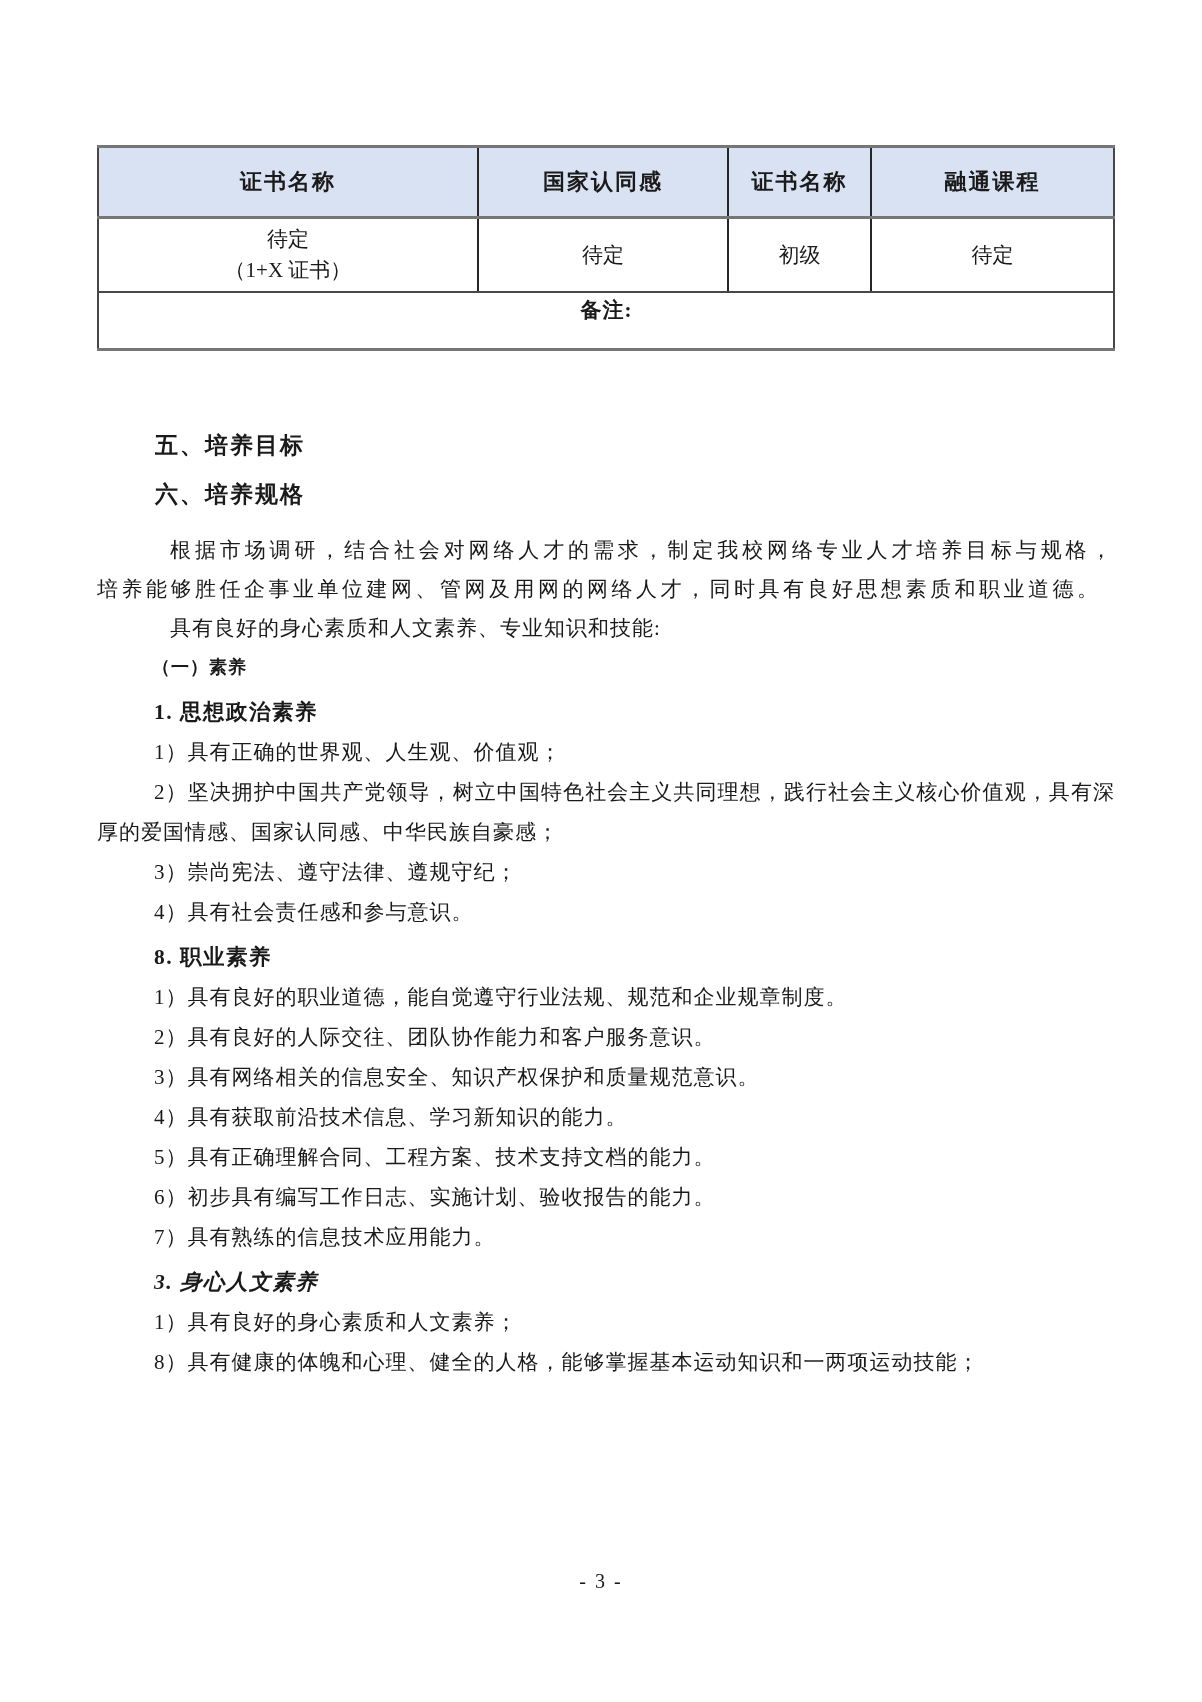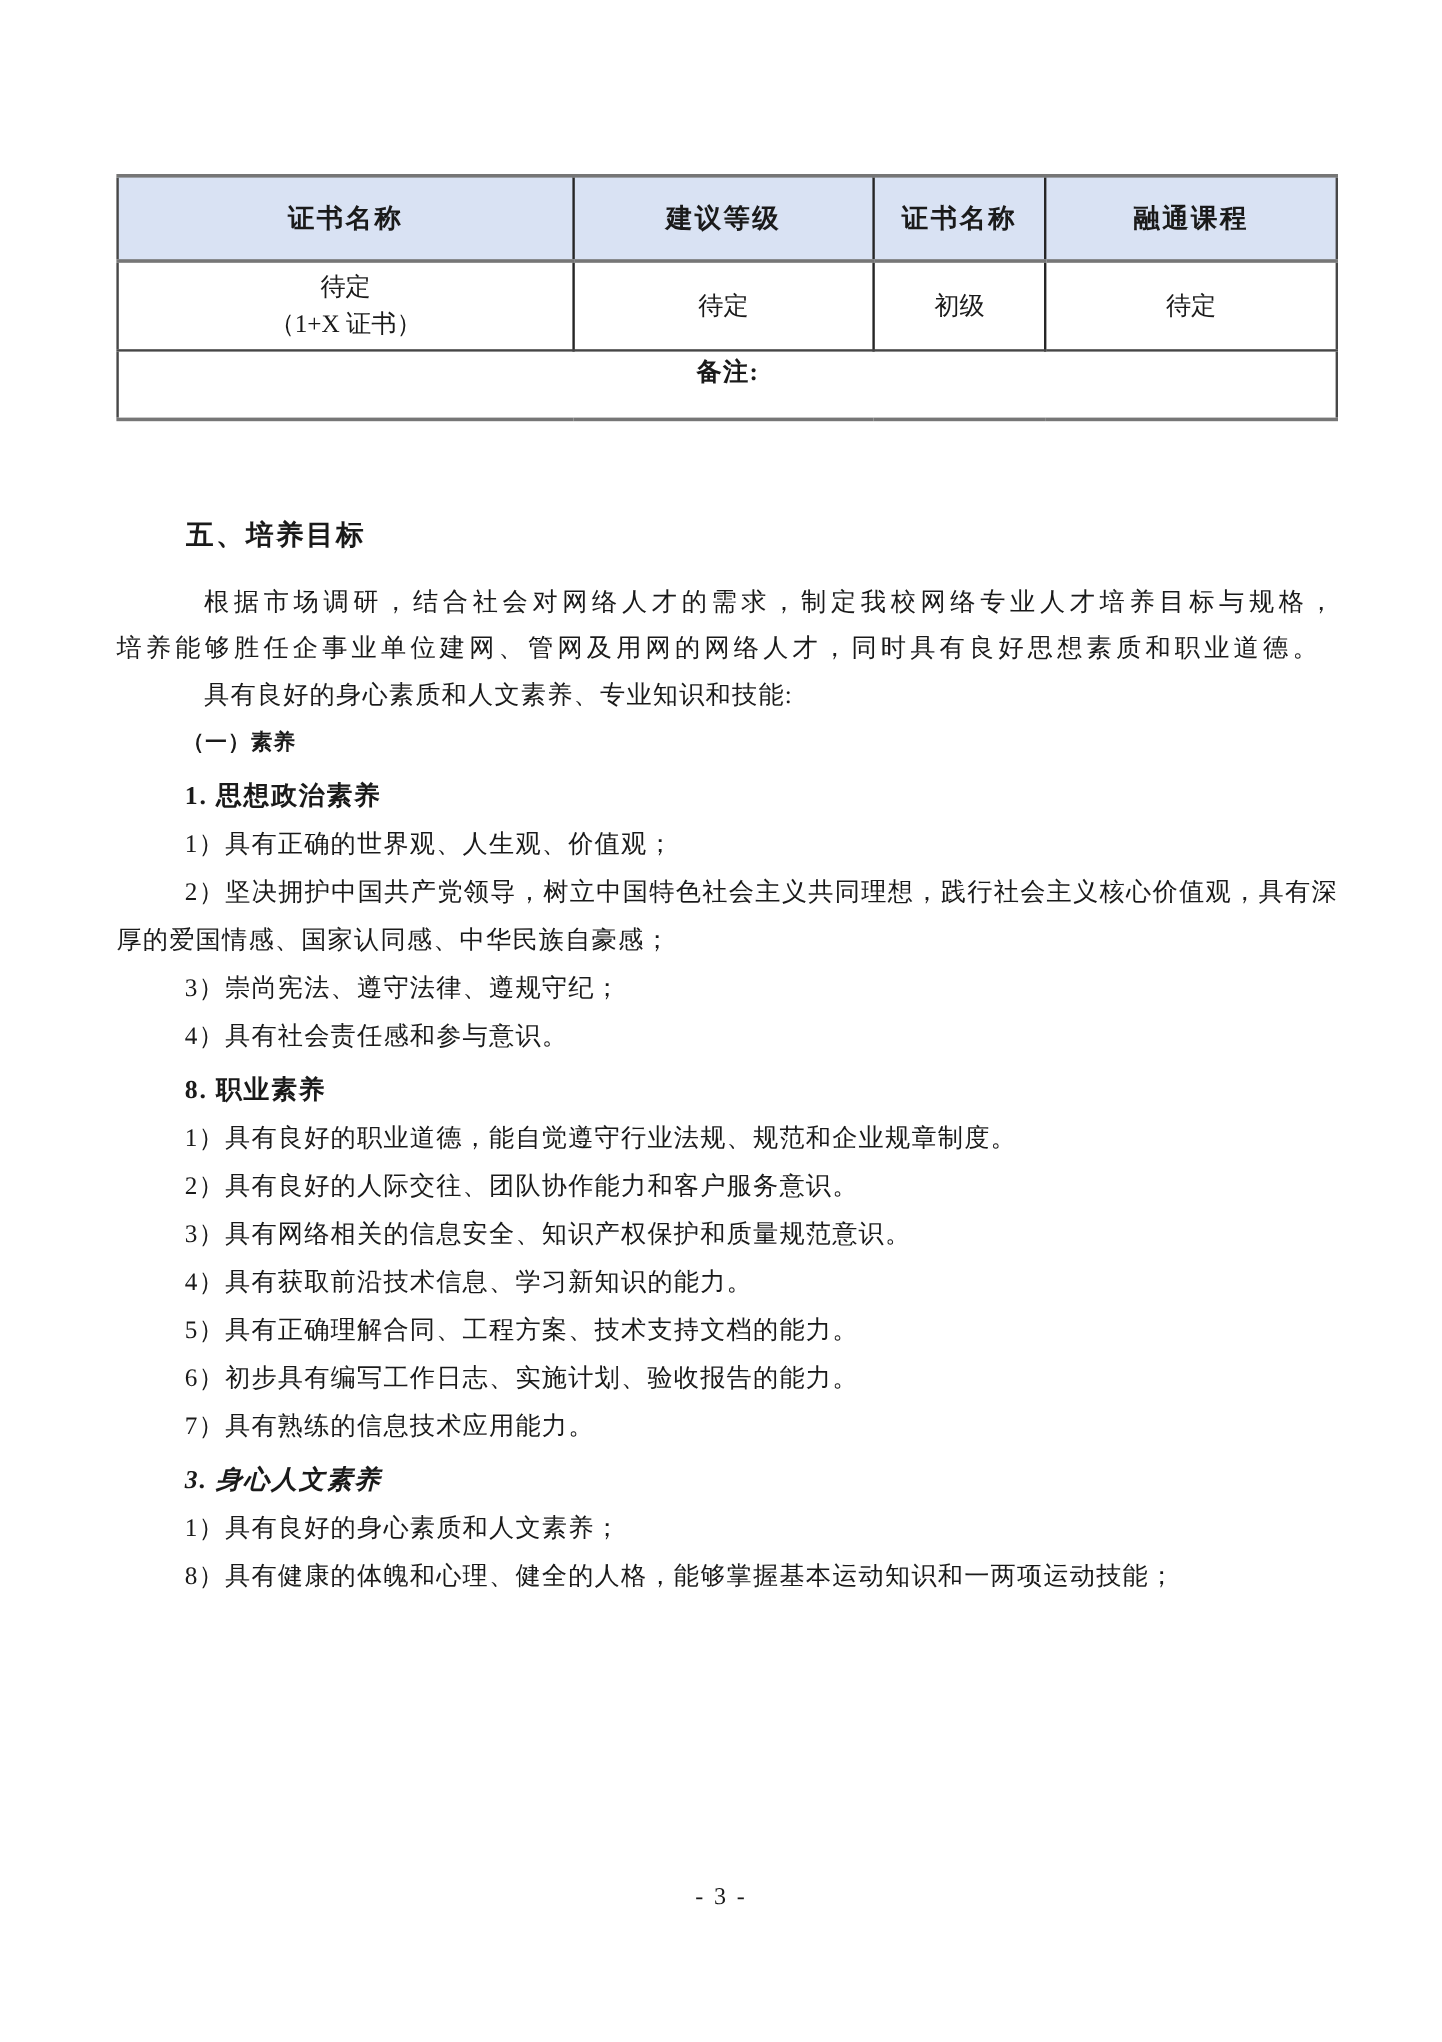--- a/index.html
+++ b/index.html
@@ -114,21 +114,21 @@
   <table class="cert-table">
     <colgroup>
       <col style="width:37.4%">
       <col style="width:24.6%">
       <col style="width:14.1%">
       <col style="width:23.9%">
     </colgroup>
     <thead>
       <tr>
         <th>证书名称</th>
-        <th>建议等级</th>
+        <th>国家认同感</th>
         <th>证书名称</th>
         <th>融通课程</th>
       </tr>
     </thead>
     <tbody>
       <tr class="data-row">
         <td>
           <div>待定</div>
           <div>（1+X 证书）</div>
         </td>
@@ -137,20 +137,21 @@
         <td>待定</td>
       </tr>
       <tr>
         <td class="remark" colspan="4">备注:</td>
       </tr>
     </tbody>
   </table>
 
   <h2 class="h2 h2-first">五、培养目标</h2>
 
+  <h2 class="h2 h2-second">六、培养规格</h2>
   <p class="para">根据市场调研，结合社会对网络人才的需求，制定我校网络专业人才培养目标与规格，培养能够胜任企事业单位建网、管网及用网的网络人才，同时具有良好思想素质和职业道德。</p>
   <p class="lead">具有良好的身心素质和人文素养、专业知识和技能:</p>
 
   <h3 class="h3">（一）素养</h3>
 
   <h4 class="h4">1. 思想政治素养</h4>
   <p class="item">1）具有正确的世界观、人生观、价值观；</p>
   <p class="item">2）坚决拥护中国共产党领导，树立中国特色社会主义共同理想，践行社会主义核心价值观，具有深厚的爱国情感、国家认同感、中华民族自豪感；</p>
   <p class="item">3）崇尚宪法、遵守法律、遵规守纪；</p>
   <p class="item">4）具有社会责任感和参与意识。</p>

